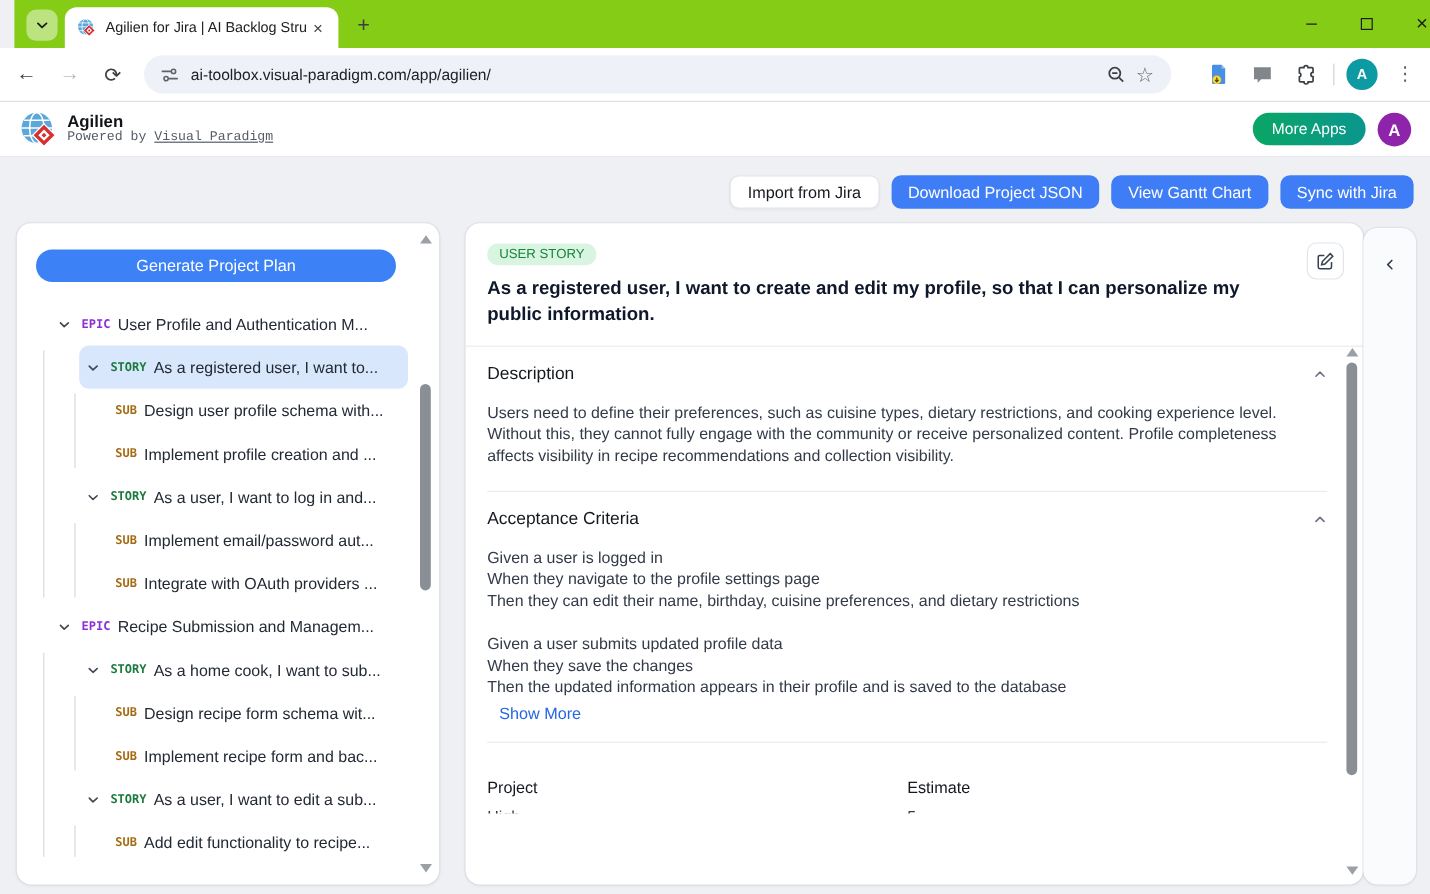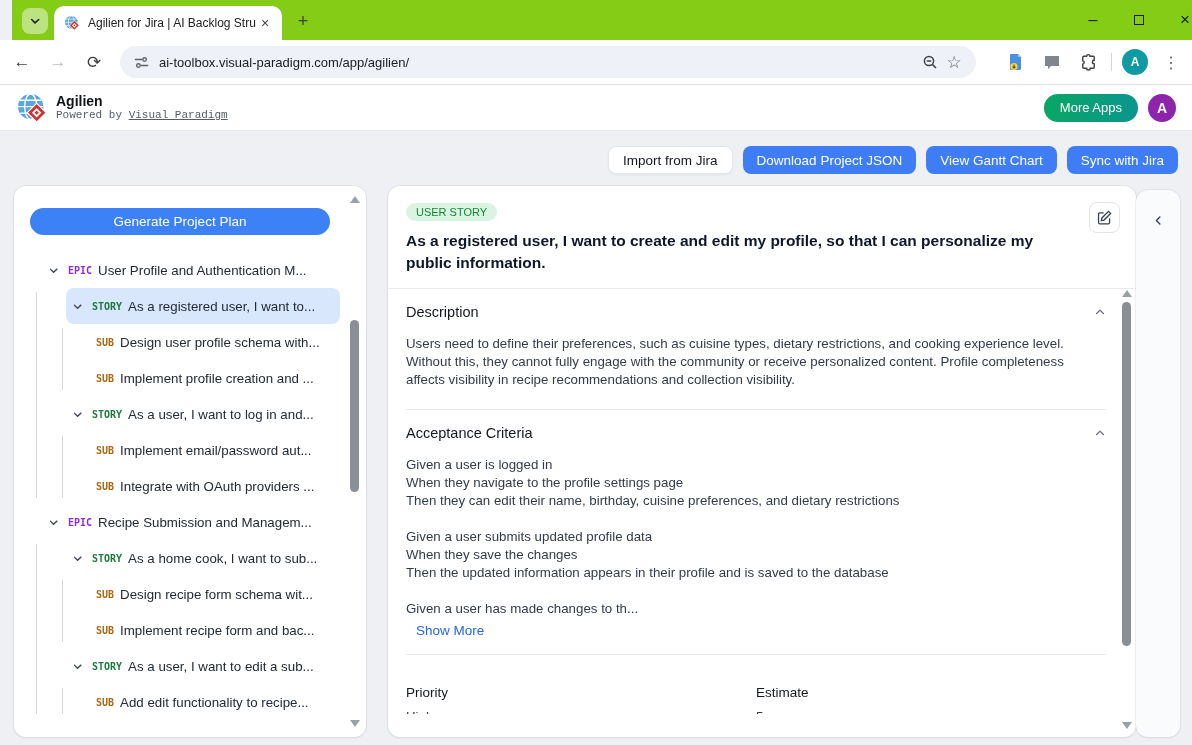--- a/index.html
+++ b/index.html
@@ -40,21 +40,21 @@
     font-weight:bold; display:flex; align-items:center; justify-content:center; cursor:pointer; }
   .kebab { font-size:16px; color:#5f6368; }
 
   
   .appheader { position:absolute; left:0; top:85px; width:1192px; height:46px; background:#ffffff;
     border-bottom:1px solid #e7e9ee; display:flex; align-items:center; padding:0 16px; }
   .applogo { width:32px; height:32px; margin-right:8px; }
   .apptitle { font-size:14px; font-weight:bold; color:#111418; line-height:16px; }
   .appsub { font-size:11px; color:#555c66; line-height:13px;font-family:Liberation Mono, monospace; }
   .appsub a { color:#555c66; text-decoration:underline; cursor:pointer; }
-  .hdr-right { margin-left:auto; display:flex; gap:10px; }
+  .hdr-right { margin-left:auto; display:flex; align-items:center; gap:10px; }
   .moreapps { background:linear-gradient(90deg,#0aa665,#0b968e); color:#fff; font-size:13px; border:none;
     padding:6px 16px; border-radius:14px; cursor:pointer; }
   .user-avatar { width:28px; height:28px; border-radius:50%; background:#8e24aa; color:#fff; font-weight:bold;
     font-size:14px; display:flex; align-items:center; justify-content:center; cursor:pointer; }
 
   
   .actions { position:absolute; top:146px; right:14px; display:flex; gap:10px; }
   .btn { height:28px; padding:0 14px; border-radius:8px; font-size:13.5px; cursor:pointer;
     display:flex; align-items:center; font-family:inherit; }
   .btn.secondary { background:#fff; color:#14181f; border:1px solid #e3e6ea; box-shadow:0 1px 2px rgba(0,0,0,.05); }
@@ -390,30 +390,27 @@
           <div class="acpara">
             <div>Given a user is logged in</div>
             <div>When they navigate to the profile settings page</div>
             <div>Then they can edit their name, birthday, cuisine preferences, and dietary restrictions</div>
           </div>
           <div class="acpara">
             <div>Given a user submits updated profile data</div>
             <div>When they save the changes</div>
             <div>Then the updated information appears in their profile and is saved to the database</div>
           </div>
-          <div class="acpara">
-            <div>Given a user has made changes to th...</div>
-          </div>
         </div>
       <span class="show-more">Show More</span>
     </div>
     <div class="dsection">
       <div class="meta-grid">
         <div>
-          <div class="meta-label">Priority</div>
+          <div class="meta-label">Project</div>
           <div class="meta-value">High</div>
         </div>
         <div>
           <div class="meta-label">Estimate</div>
           <div class="meta-value">5</div>
         </div>
       </div>
     </div>
   </div>
   <div class="sb sb-main">

